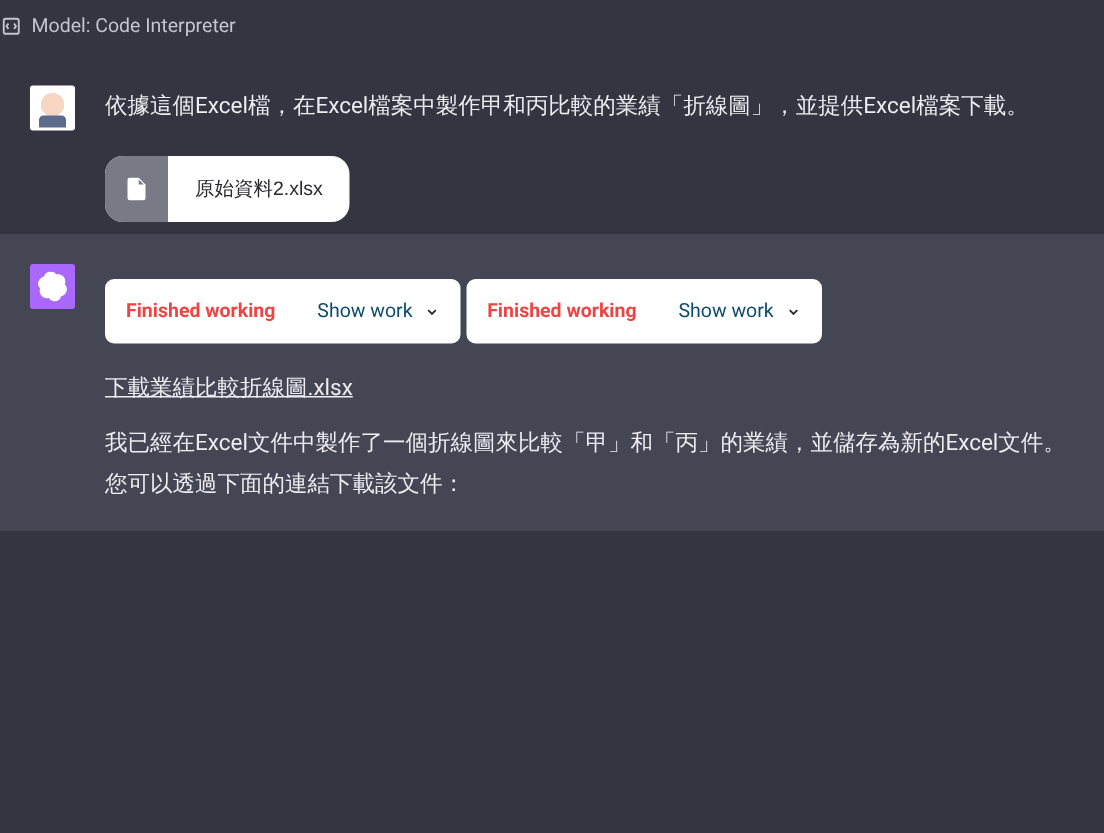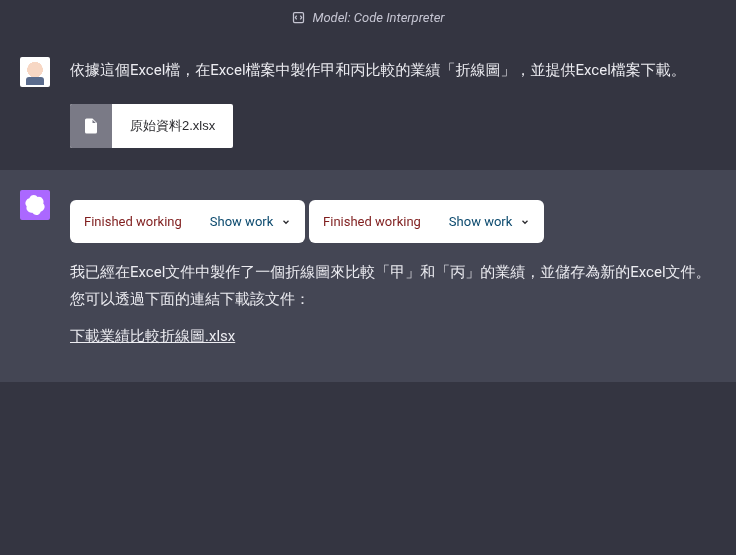--- a/index.html
+++ b/index.html
@@ -15,32 +15,30 @@
       height: 555px;
       overflow: hidden;
     }
     .header {
       text-align: center;
       padding: 10px 0 12px 0;
       font-size: 13px;
       color: #c5c5d2;
       background: #343541;
       display: flex;
-      justify-content: center;
       align-items: center;
       gap: 6px;
-      font-style: italic;
     }
     .header svg {
       width: 15px;
       height: 15px;
     }
     .msg {
       display: flex;
-      padding: 20px 20px 22px 20px;
+      padding: 20px 20px 8px 20px;
       gap: 20px;
     }
     .msg.user {
       background: #343541;
     }
     .msg.assistant {
       background: #444654;
     }
     .avatar {
       width: 30px;
@@ -83,21 +81,21 @@
       line-height: 1.8;
       color: #ececf1;
     }
     .content p {
       margin-bottom: 10px;
     }
     .file-attachment {
       display: inline-flex;
       align-items: center;
       background: #ffffff;
-      border-radius: 2px;
+      border-radius: 12px;
       padding: 0;
       margin-top: 10px;
       overflow: hidden;
       height: 44px;
     }
     .file-icon-box {
       background: #7a7a86;
       width: 42px;
       height: 44px;
       display: flex;
@@ -119,21 +117,22 @@
       display: inline-flex;
       align-items: center;
       background: #ffffff;
       border-radius: 6px;
       padding: 10px 14px;
       margin: 10px 0 16px 0;
       gap: 28px;
       font-size: 13px;
     }
     .finished-working .status {
-      color: #7f1d1d;
+      color: #ef4444;
+      font-weight: bold;
     }
     .finished-working .show-work {
       color: #0c4a6e;
       display: flex;
       align-items: center;
       gap: 8px;
       cursor: pointer;
     }
     .finished-working .chevron {
       width: 10px;
@@ -191,16 +190,16 @@
     </div>
     <div class="finished-working">
       <span class="status">Finished working</span>
       <span class="show-work">
         <span>Show work</span>
         <svg class="chevron" viewBox="0 0 24 24" fill="none" stroke="#2a2a2e" stroke-width="3">
             <path d="M6 9l6 6 6-6"></path>
           </svg>
       </span>
     </div>
+    <p><span class="link">下載業績比較折線圖.xlsx</span></p>
     <p>我已經在Excel文件中製作了一個折線圖來比較「甲」和「丙」的業績，並儲存為新的Excel文件。您可以透過下面的連結下載該文件：</p>
-    <p><span class="link">下載業績比較折線圖.xlsx</span></p>
   </div>
 </div>
 
 </body></html>

